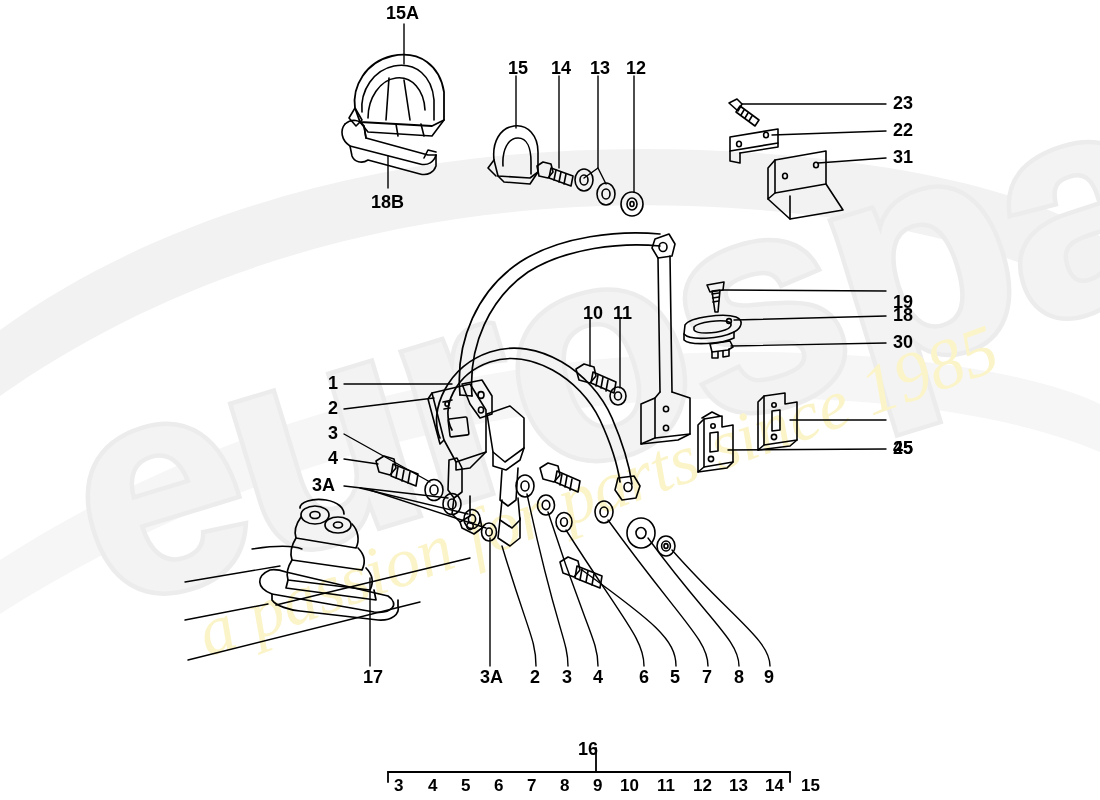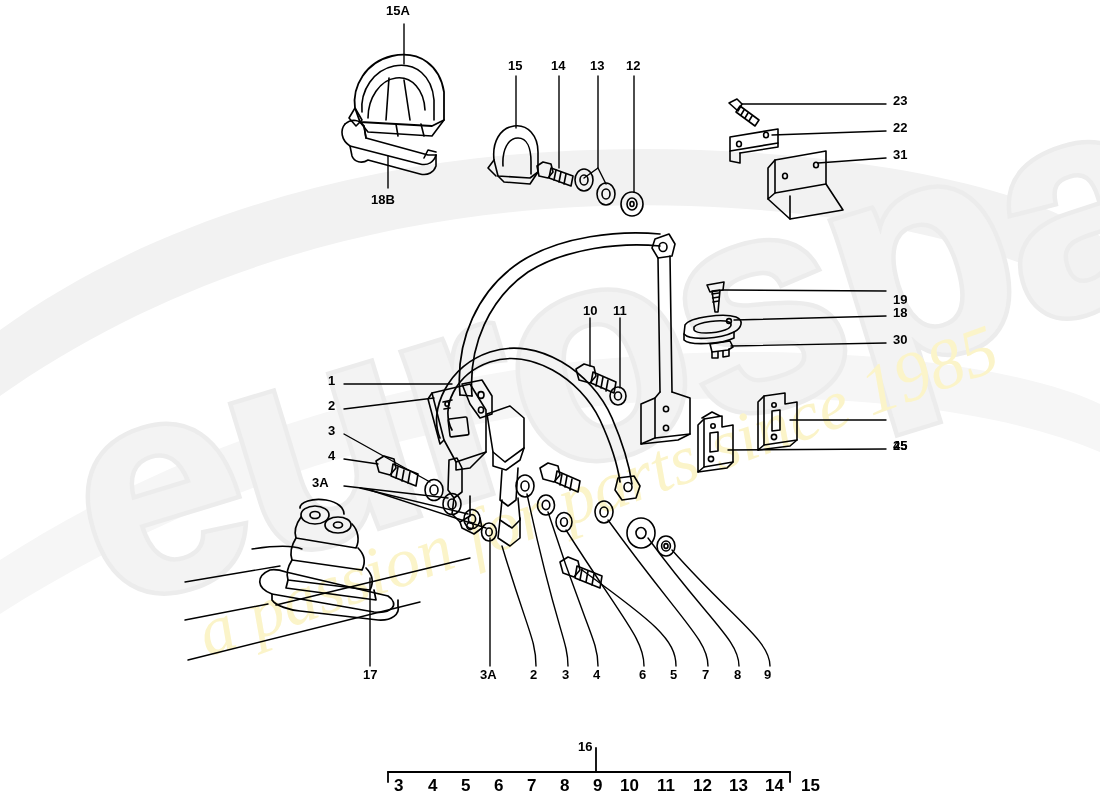--- a/index.html
+++ b/index.html
@@ -33,21 +33,21 @@
     position: absolute;
     inset: 0;
     z-index: 3;
   }
   
   .callout {
     position: absolute;
     z-index: 5;
     font-family: "Liberation Sans", sans-serif;
     font-weight: bold;
-    font-size: 13px;
+    font-size: 18px;
     color: #000000;
     line-height: 1;
     white-space: nowrap;
   }
   .scale-num {
     position: absolute;
     z-index: 5;
     font-family: "Liberation Sans", sans-serif;
     font-weight: bold;
     font-size: 17px;

